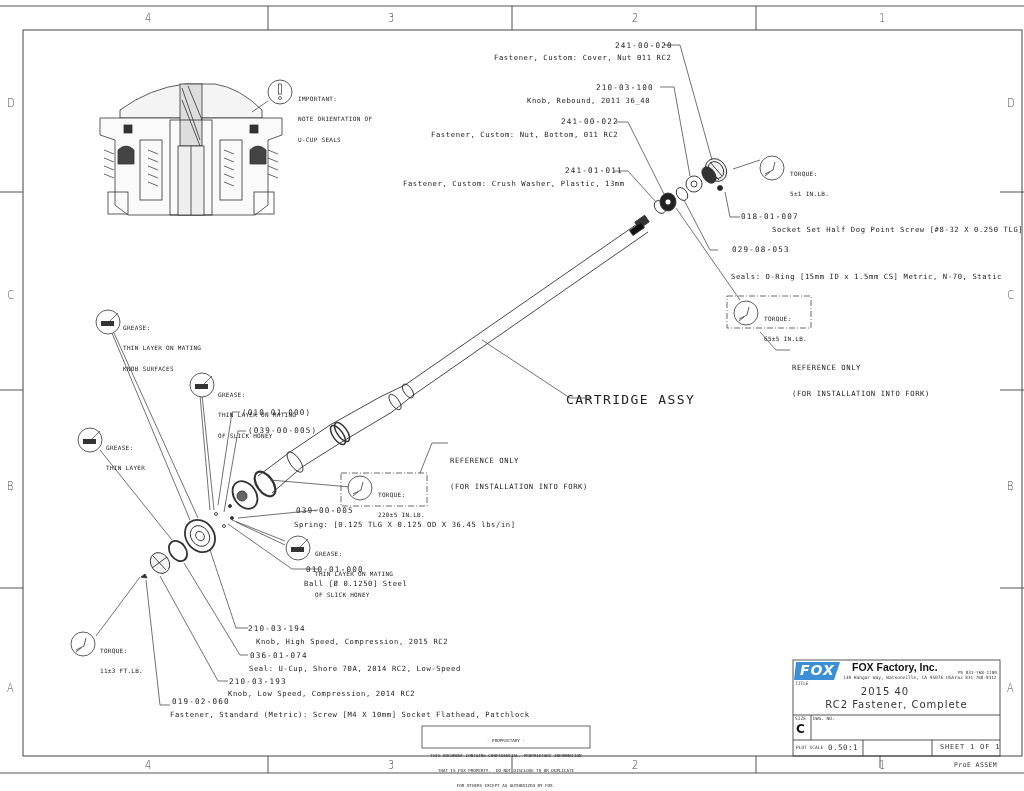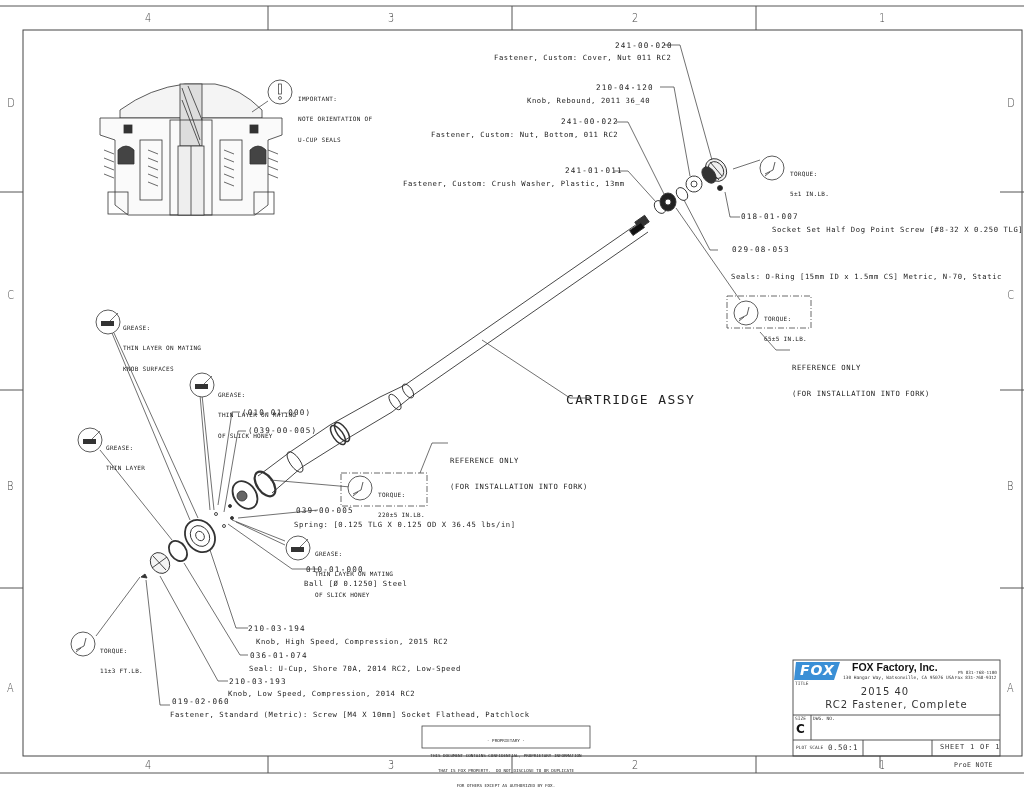--- a/index.html
+++ b/index.html
@@ -237,21 +237,21 @@
 <div class="zone" style="left:1006px;top:680px;">A</div>
 
 <div class="note" style="left:298px;top:82px;">
   <div>IMPORTANT:</div>
   <div>NOTE ORIENTATION OF</div>
   <div>U-CUP SEALS</div>
 </div>
 
 <div class="num" style="left:615px;top:42px;">241-00-020</div>
 <div class="txt" style="left:494px;top:54px;">Fastener, Custom: Cover, Nut 011 RC2</div>
-<div class="num" style="left:596px;top:84px;">210-04-120</div>
+<div class="num" style="left:596px;top:84px;">210-03-100</div>
 <div class="txt" style="left:527px;top:97px;">Knob, Rebound, 2011 36_40</div>
 <div class="num" style="left:561px;top:118px;">241-00-022</div>
 <div class="txt" style="left:431px;top:131px;">Fastener, Custom: Nut, Bottom, 011 RC2</div>
 <div class="num" style="left:565px;top:167px;">241-01-011</div>
 <div class="txt" style="left:403px;top:180px;">Fastener, Custom: Crush Washer, Plastic, 13mm</div>
 <div class="num" style="left:741px;top:213px;">018-01-007</div>
 <div class="txt" style="left:740px;top:226px;margin-left:32px;">Socket Set Half Dog Point Screw [#8-32 X 0.250 TLG]</div>
 <div class="num" style="left:732px;top:246px;">029-08-053</div>
 <div class="txt" style="left:731px;top:261px;margin-top:12px;">Seals: O-Ring [15mm ID x 1.5mm CS] Metric, N-70, Static</div>
 
@@ -334,13 +334,13 @@
 <div class="tb" style="left:955px;top:675px;font-size:4.3px;">Fax 831-768-9312</div>
 <div class="tb" style="left:795px;top:681px;font-size:4.5px;">TITLE</div>
 <div style="position:absolute;left:793px;top:686px;width:184px;text-align:center;font-family:'DejaVu Sans',sans-serif;font-size:10px;color:#333;letter-spacing:1px;">2015 40</div>
 <div style="position:absolute;left:793px;top:699px;width:207px;text-align:center;font-family:'DejaVu Sans',sans-serif;font-size:10px;color:#333;letter-spacing:1px;">RC2 Fastener, Complete</div>
 <div class="tb" style="left:795px;top:716px;font-size:4.5px;">SIZE</div>
 <div style="position:absolute;left:796px;top:722px;font-family:'DejaVu Sans',sans-serif;font-weight:bold;font-size:12px;color:#111;">C</div>
 <div class="tb" style="left:813px;top:716px;font-size:4.5px;">DWG. NO.</div>
 <div class="tb" style="left:796px;top:745px;font-size:4.5px;">PLOT SCALE</div>
 <div class="tb" style="left:828px;top:743px;font-size:7.5px;letter-spacing:0.5px;">0.50:1</div>
 <div class="tb" style="left:940px;top:743px;font-size:7px;letter-spacing:0.8px;">SHEET 1 OF 1</div>
-<div class="tb" style="left:954px;top:761px;font-size:6.5px;letter-spacing:0.4px;">ProE NOTE</div>
+<div class="tb" style="left:954px;top:761px;font-size:6.5px;letter-spacing:0.4px;">ProE ASSEM</div>
 
 </body></html>

